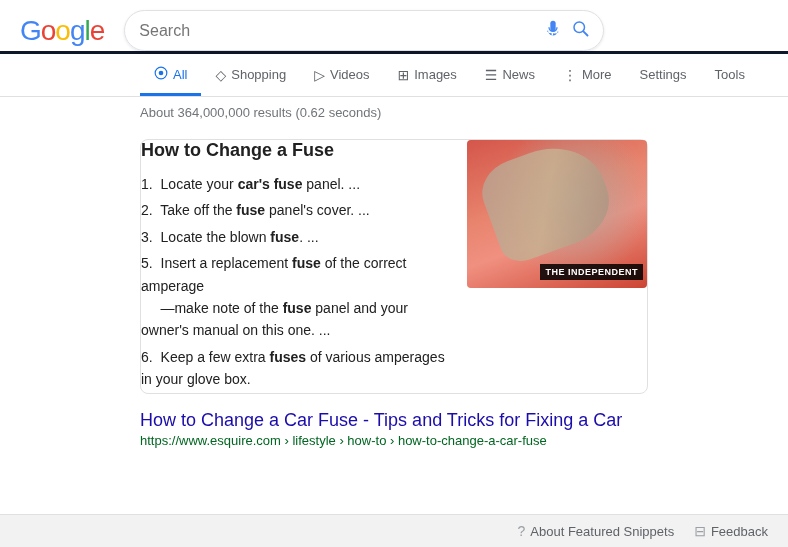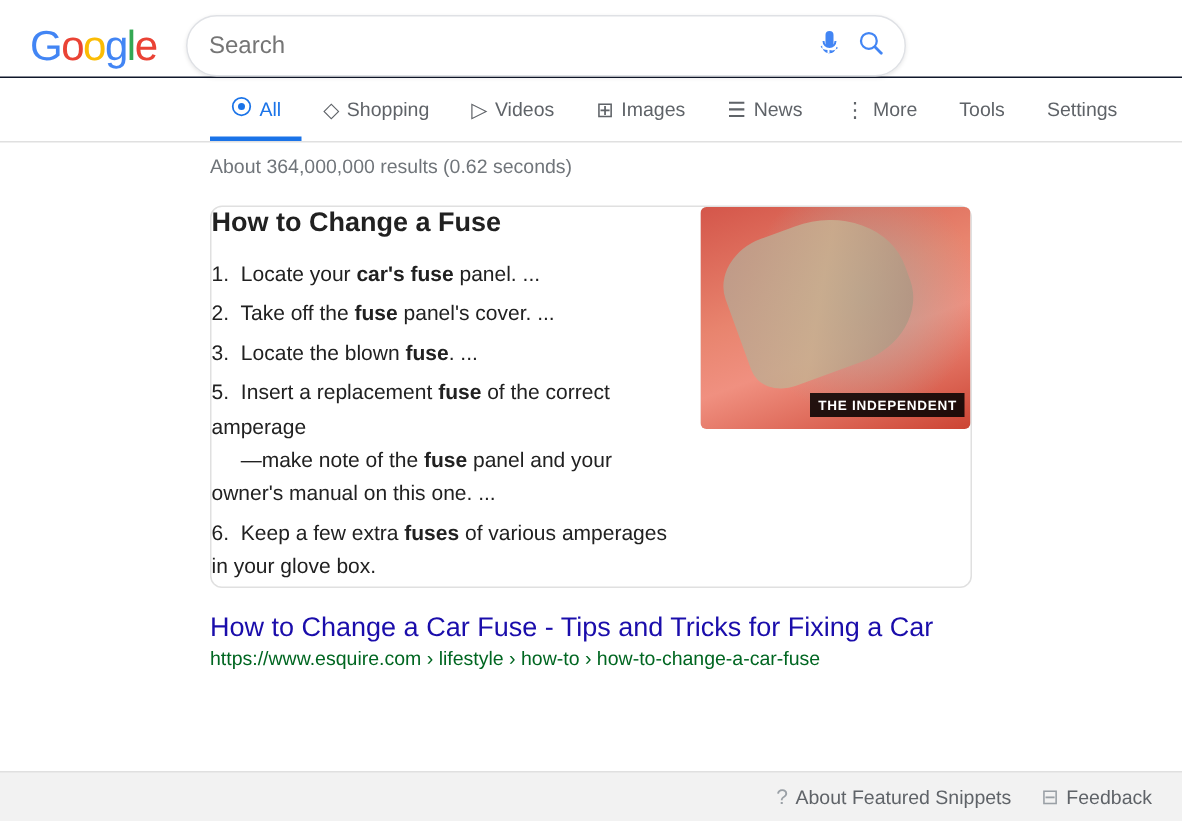--- a/index.html
+++ b/index.html
@@ -11,21 +11,21 @@
       width: 788px;
       min-height: 547px;
       overflow: hidden;
     }
 
     
     .header {
       display: flex;
       align-items: center;
       padding: 10px 20px 0 20px;
-      border-bottom: 1px solid #0f172a;
+      border-bottom: 3px solid #0f172a;
     }
     .logo-area {
       margin-right: 20px;
       flex-shrink: 0;
     }
     .google-logo {
       font-size: 28px;
       letter-spacing: -1px;
       font-family: 'Product Sans', Arial, sans-serif;
     }
@@ -298,24 +298,24 @@
   <div class="nav-tab">
     <span class="nav-tab-icon">☰</span>
     <span>News</span>
   </div>
   <div class="nav-tab">
     <span class="nav-tab-icon">⋮</span>
     <span>More</span>
   </div>
   <div class="nav-right">
     <div class="nav-tab">
+      <span>Settings</span>
+    </div>
+    <div class="nav-tab">
       <span>Tools</span>
-    </div>
-    <div class="nav-tab">
-      <span>Settings</span>
     </div>
   </div>
 </div>
 <div class="tab-divider"></div>
 
 <div class="results-info">
   <span>About 364,000,000 results (0.62 seconds)</span>
 </div>
 
 <div class="main-content">

